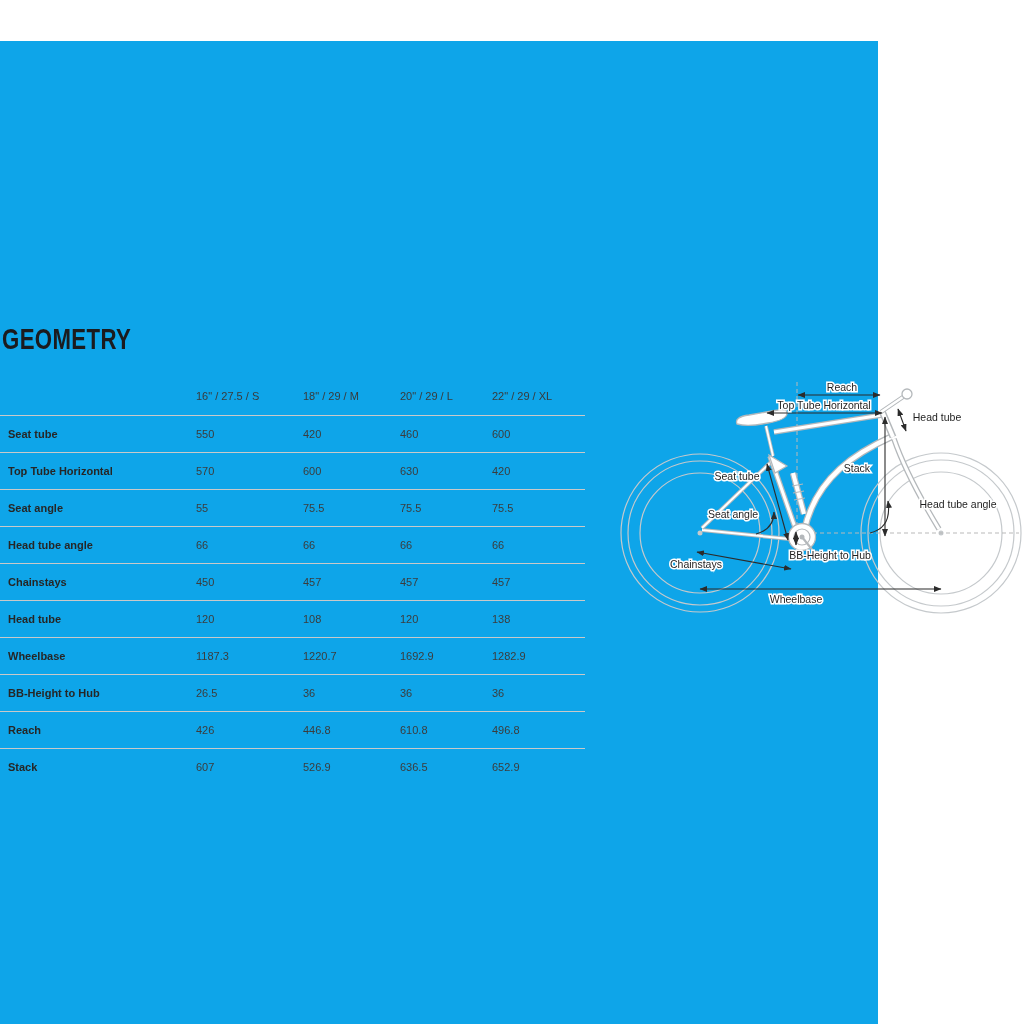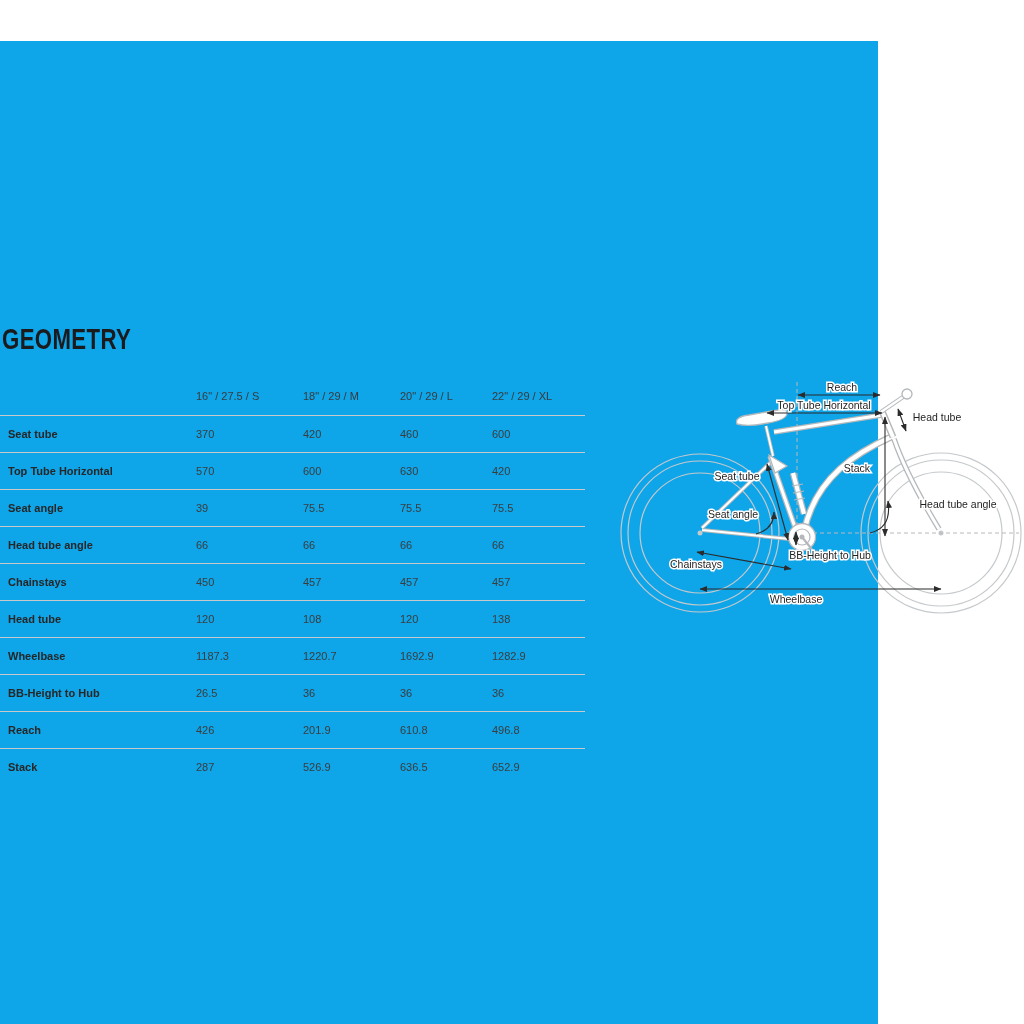--- a/index.html
+++ b/index.html
@@ -41,35 +41,35 @@
   <div id="geo-table">
     <div class="t-row head">
       <span class="cell c0">16" / 27.5 / S</span>
       <span class="cell c1">18" / 29 / M</span>
       <span class="cell c2">20" / 29 / L</span>
       <span class="cell c3">22" / 29 / XL</span>
     </div>
 
     <div class="t-row data">
       <span class="cell c-label">Seat tube</span>
-      <span class="cell c0">370</span>
+      <span class="cell c0">550</span>
       <span class="cell c1">420</span>
       <span class="cell c2">460</span>
       <span class="cell c3">600</span>
     </div>
     <div class="t-row data">
       <span class="cell c-label">Top Tube Horizontal</span>
       <span class="cell c0">570</span>
       <span class="cell c1">600</span>
       <span class="cell c2">630</span>
       <span class="cell c3">420</span>
     </div>
     <div class="t-row data">
       <span class="cell c-label">Seat angle</span>
-      <span class="cell c0">39</span>
+      <span class="cell c0">55</span>
       <span class="cell c1">75.5</span>
       <span class="cell c2">75.5</span>
       <span class="cell c3">75.5</span>
     </div>
     <div class="t-row data">
       <span class="cell c-label">Head tube angle</span>
       <span class="cell c0">66</span>
       <span class="cell c1">66</span>
       <span class="cell c2">66</span>
       <span class="cell c3">66</span>
@@ -98,27 +98,27 @@
     <div class="t-row data">
       <span class="cell c-label">BB-Height to Hub</span>
       <span class="cell c0">26.5</span>
       <span class="cell c1">36</span>
       <span class="cell c2">36</span>
       <span class="cell c3">36</span>
     </div>
     <div class="t-row data">
       <span class="cell c-label">Reach</span>
       <span class="cell c0">426</span>
-      <span class="cell c1">201.9</span>
+      <span class="cell c1">446.8</span>
       <span class="cell c2">610.8</span>
       <span class="cell c3">496.8</span>
     </div>
     <div class="t-row data">
       <span class="cell c-label">Stack</span>
-      <span class="cell c0">287</span>
+      <span class="cell c0">607</span>
       <span class="cell c1">526.9</span>
       <span class="cell c2">636.5</span>
       <span class="cell c3">652.9</span>
     </div>
   </div>
 
   <svg id="diagram" viewBox="0 0 404 240">
     <defs>
       <marker id="ah" orient="auto-start-reverse" markerUnits="userSpaceOnUse" markerWidth="8" markerHeight="6" refX="7" refY="3">
         <path d="M0,0 L7.5,3 L0,6 Z" fill="#2b2b2b"></path>

